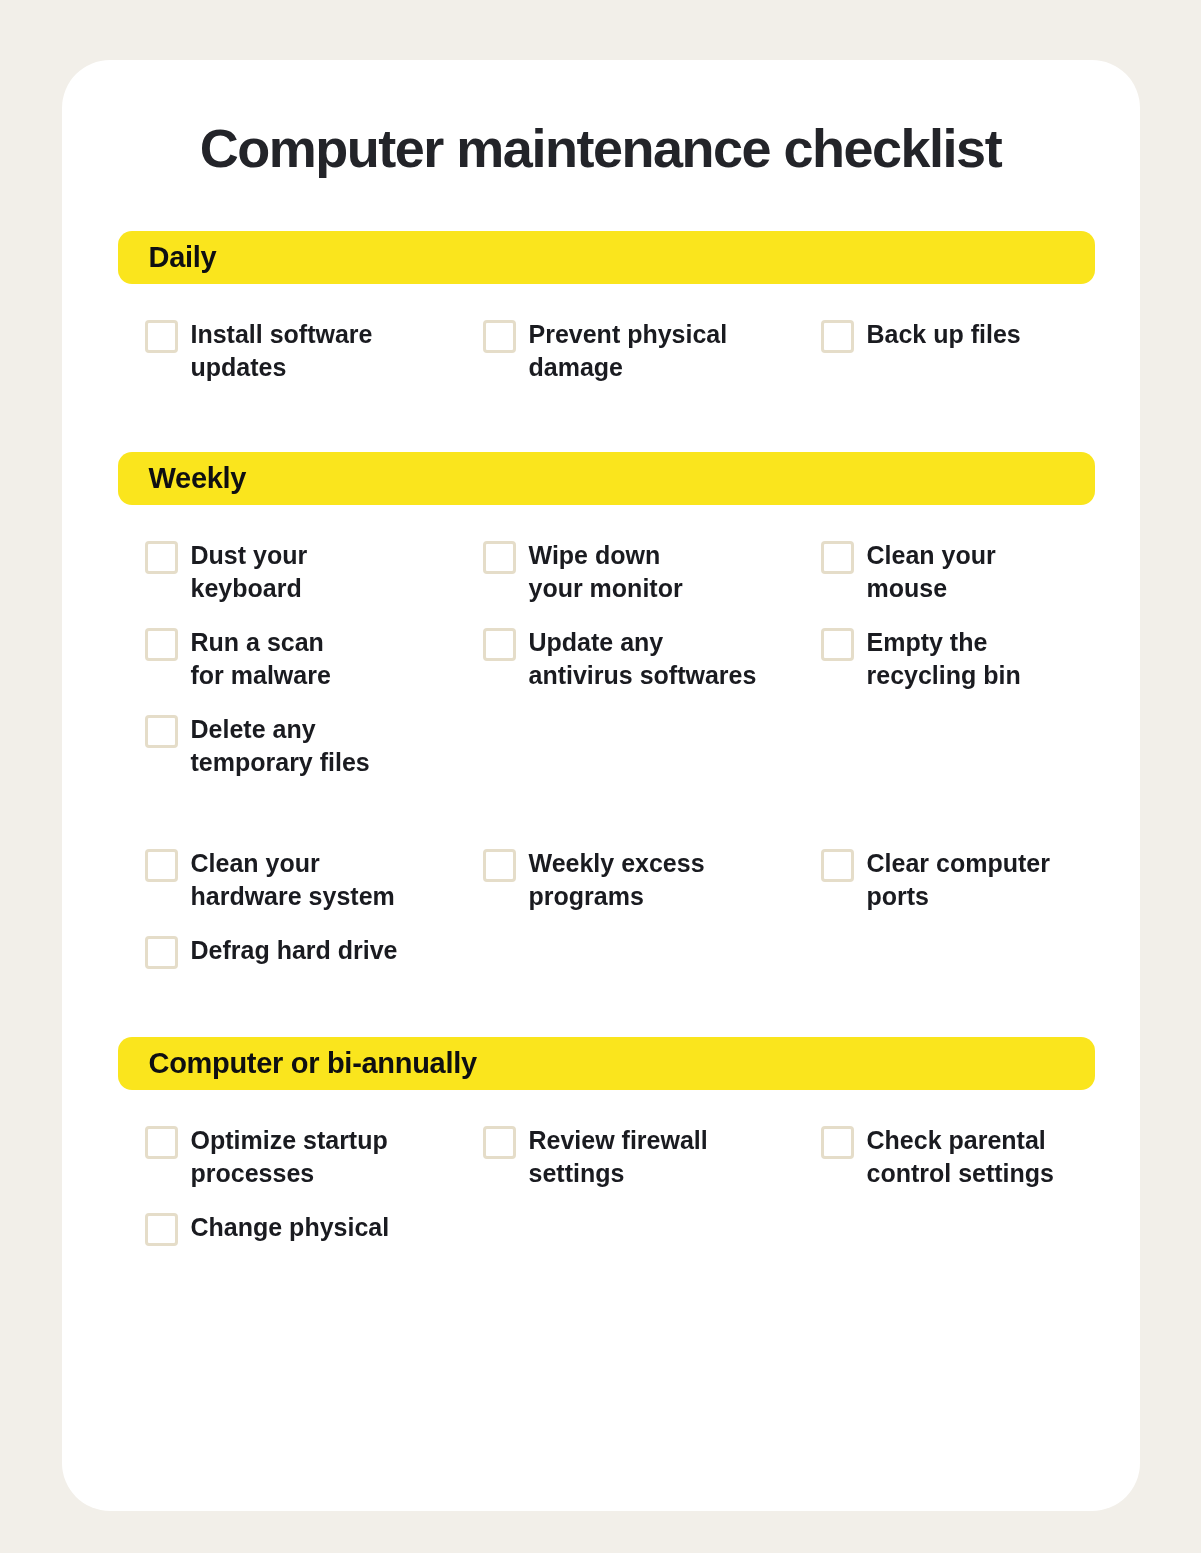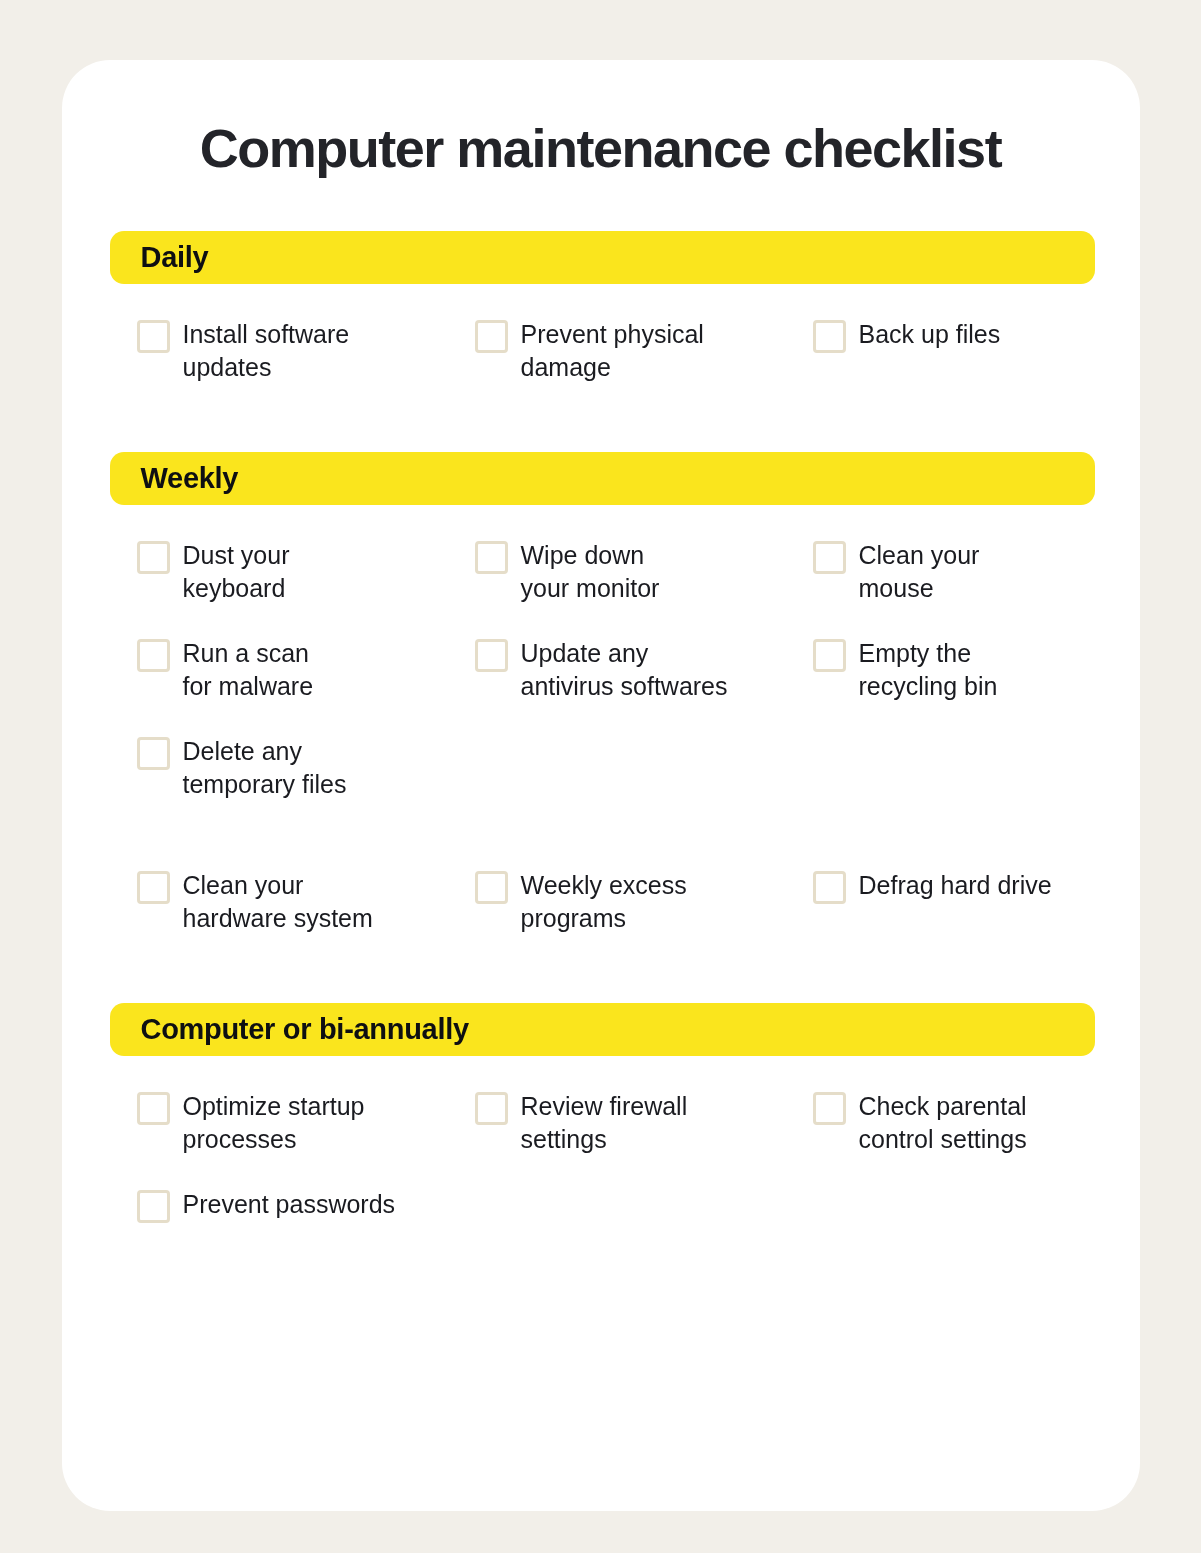--- a/index.html
+++ b/index.html
@@ -29,42 +29,43 @@
   .title{
     padding-top:58px;
     text-align:center;
     font-size:54px;
     line-height:60px;
     font-weight:700;
     letter-spacing:-1.5px;
     color:var(--title);
   }
   #sections{margin-top:53px;}
-  .section{margin-bottom:68px;}
+  .section{margin-bottom:68px;padding-left:8px;}
   .section-bar{
     margin:0 45px 0 48px;
     height:53px;
     background:var(--highlight);
     border-radius:14px;
     display:flex;
     align-items:center;
     padding-left:31px;
   }
   .section-label{
     font-size:29px;
     font-weight:700;
     letter-spacing:-0.3px;
     color:#0e0f12;
   }
   .items{
     margin:34px 20px 0 75px;
     display:grid;
     grid-template-columns:338px 338px auto;
-    row-gap:32px;
+    row-gap:21px;
     align-items:start;
+    font-weight:bold;
   }
   .item{
     display:flex;
     align-items:flex-start;
   }
   .checkbox{
     width:33px;
     height:33px;
     flex:0 0 33px;
     margin-top:2px;
@@ -167,20 +168,25 @@
     <span class="item-label">Clean your
 hardware system</span>
   </div>
 
   <div class="item">
     <span class="checkbox" role="checkbox" aria-checked="false"></span>
     <span class="item-label">Weekly excess
 programs</span>
   </div>
 
+  <div class="item">
+    <span class="checkbox" role="checkbox" aria-checked="false"></span>
+    <span class="item-label">Clear computer
+ports</span>
+  </div>
 
   <div class="item">
     <span class="checkbox" role="checkbox" aria-checked="false"></span>
     <span class="item-label">Defrag hard drive</span>
   </div>
 </div>
   </section>
 
   <section class="section">
     <div class="section-bar">
@@ -200,18 +206,18 @@
   </div>
 
   <div class="item">
     <span class="checkbox" role="checkbox" aria-checked="false"></span>
     <span class="item-label">Check parental
 control settings</span>
   </div>
 
   <div class="item">
     <span class="checkbox" role="checkbox" aria-checked="false"></span>
-    <span class="item-label">Prevent passwords</span>
+    <span class="item-label">Change physical</span>
   </div>
 </div>
   </section>
 </div>
 </div>
 
 </body></html>

